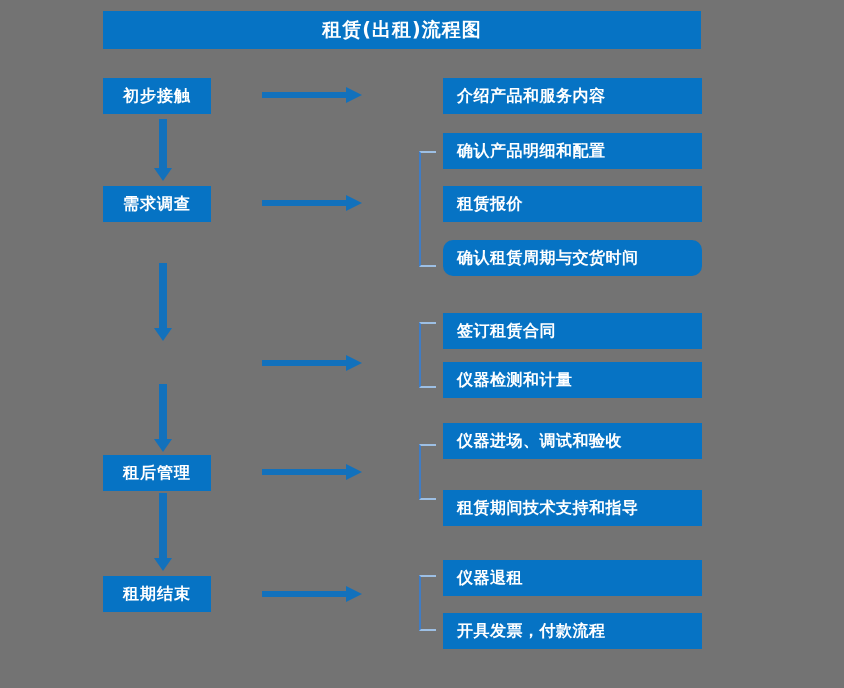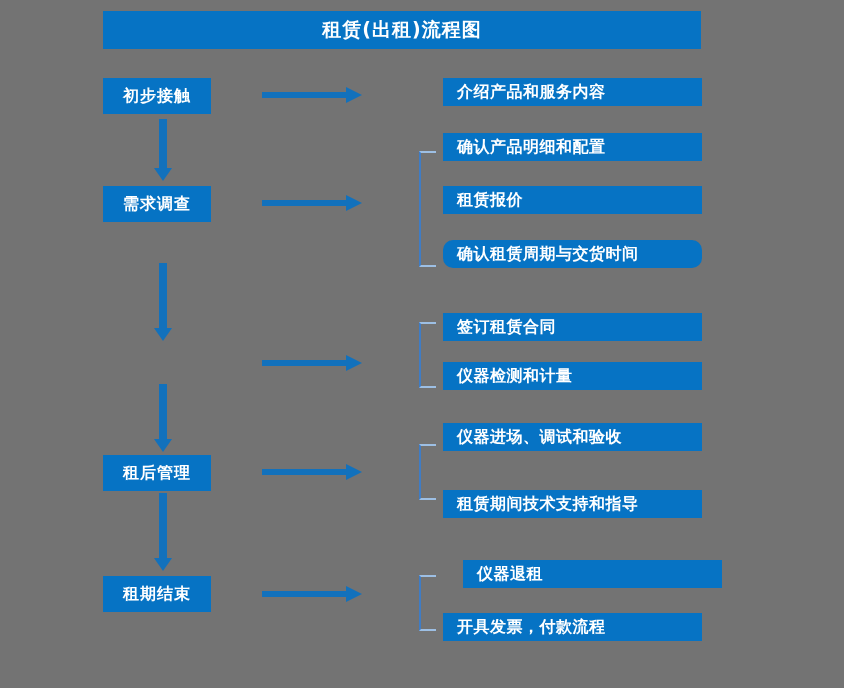--- a/index.html
+++ b/index.html
@@ -50,21 +50,21 @@
   .box-left {
     width: 108px;
     height: 36px;
     font-size: 16px;
     justify-content: center;
     letter-spacing: 1px;
   }
   .box-right {
     left: 443px;
     width: 259px;
-    height: 28px;
+    height: 36px;
     font-size: 16px;
     justify-content: flex-start;
     padding-left: 14px;
     letter-spacing: 0.5px;
   }
 
   
   .h-arrow {
     position: absolute;
     height: 16px;
@@ -199,17 +199,17 @@
 
   <div class="box box-left" style="left:103px; top:576px;">租期结束</div>
 
   <div class="h-arrow" style="left:262px; top:586px;">
     <div class="shaft"></div>
     <div class="head"></div>
   </div>
 
   <div class="bracket" style="left:419px; top:575px; height:56px;"></div>
 
-  <div class="box box-right" style="top:560px;margin-left:20px;">仪器退租</div>
+  <div class="box box-right" style="top:560px;">仪器退租</div>
 
   <div class="box box-right" style="top:613px;">开具发票，付款流程</div>
 
 </div>
 
 </body></html>

